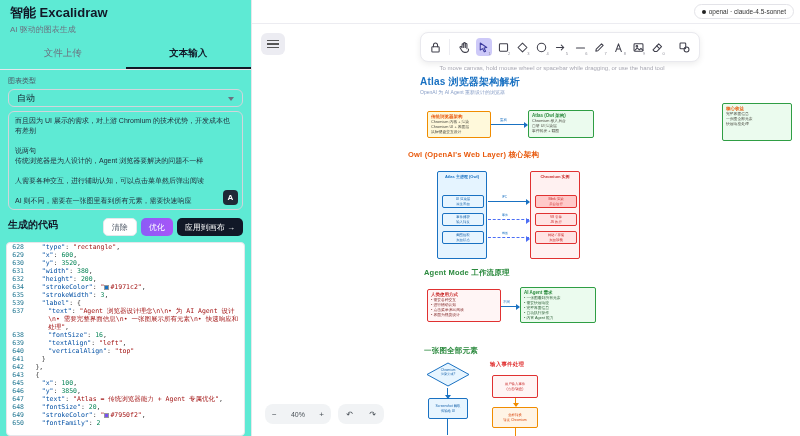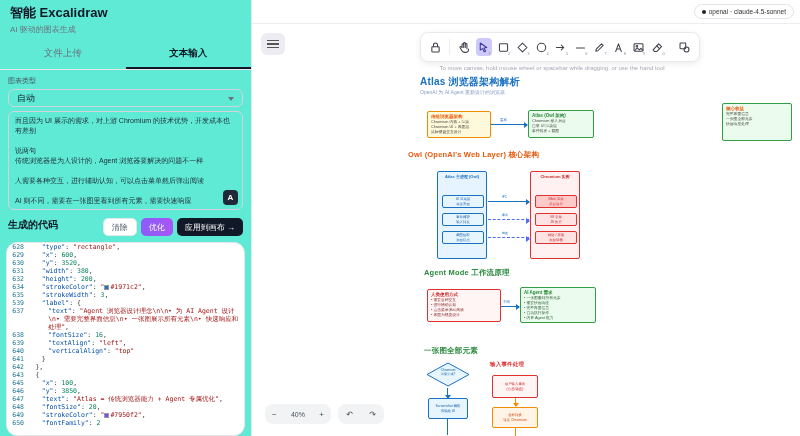--- a/index.html
+++ b/index.html
@@ -30,21 +30,21 @@
     align-items:center; justify-content:center; cursor:pointer; }
   .gen-row { display:flex; align-items:flex-start; padding:8px 8px 6px; gap:4px; }
   .gen-row .heading { font-size:10px; font-weight:bold; flex:1; }
   .btn { border-radius:5px; font-size:8px; height:18px; padding:0 8px; display:flex;
     align-items:center; cursor:pointer; white-space:nowrap; }
   .btn.ghost { border:1px solid #e5e7eb; background:#fff; color:#4b5563; }
   .btn.purple { background:linear-gradient(90deg,#8b5cf6,#a855f7); color:#fff; border:none; }
   .btn.dark { background:#111827; color:#fff; border:none; }
 
   
-  .editor { flex:1; margin:0 6px; border:1px solid #e5e7eb; border-radius:11px; overflow:hidden;
+  .editor { flex:1; margin:0 6px; border:1px solid #e5e7eb; border-radius:4px; overflow:hidden;
     background:#fff; font-family:"DejaVu Sans Mono", monospace; font-size:6.5px; }
   .cl { display:flex; line-height:8px; }
   .ln { width:22px; flex:0 0 22px; text-align:right; padding-right:5px; color:#237893; }
   .ct { flex:1; white-space:pre-wrap; word-break:break-all; color:#111; padding-right:4px; }
   .tok-k { color:#0451a5; }
   .tok-s { color:#a31515; }
   .tok-n { color:#098658; }
   .tok-p { color:#3b3b3b; }
   .sw { display:inline-block; width:5px; height:5px; border:1px solid #999; margin-right:1px; vertical-align:middle; }
 

